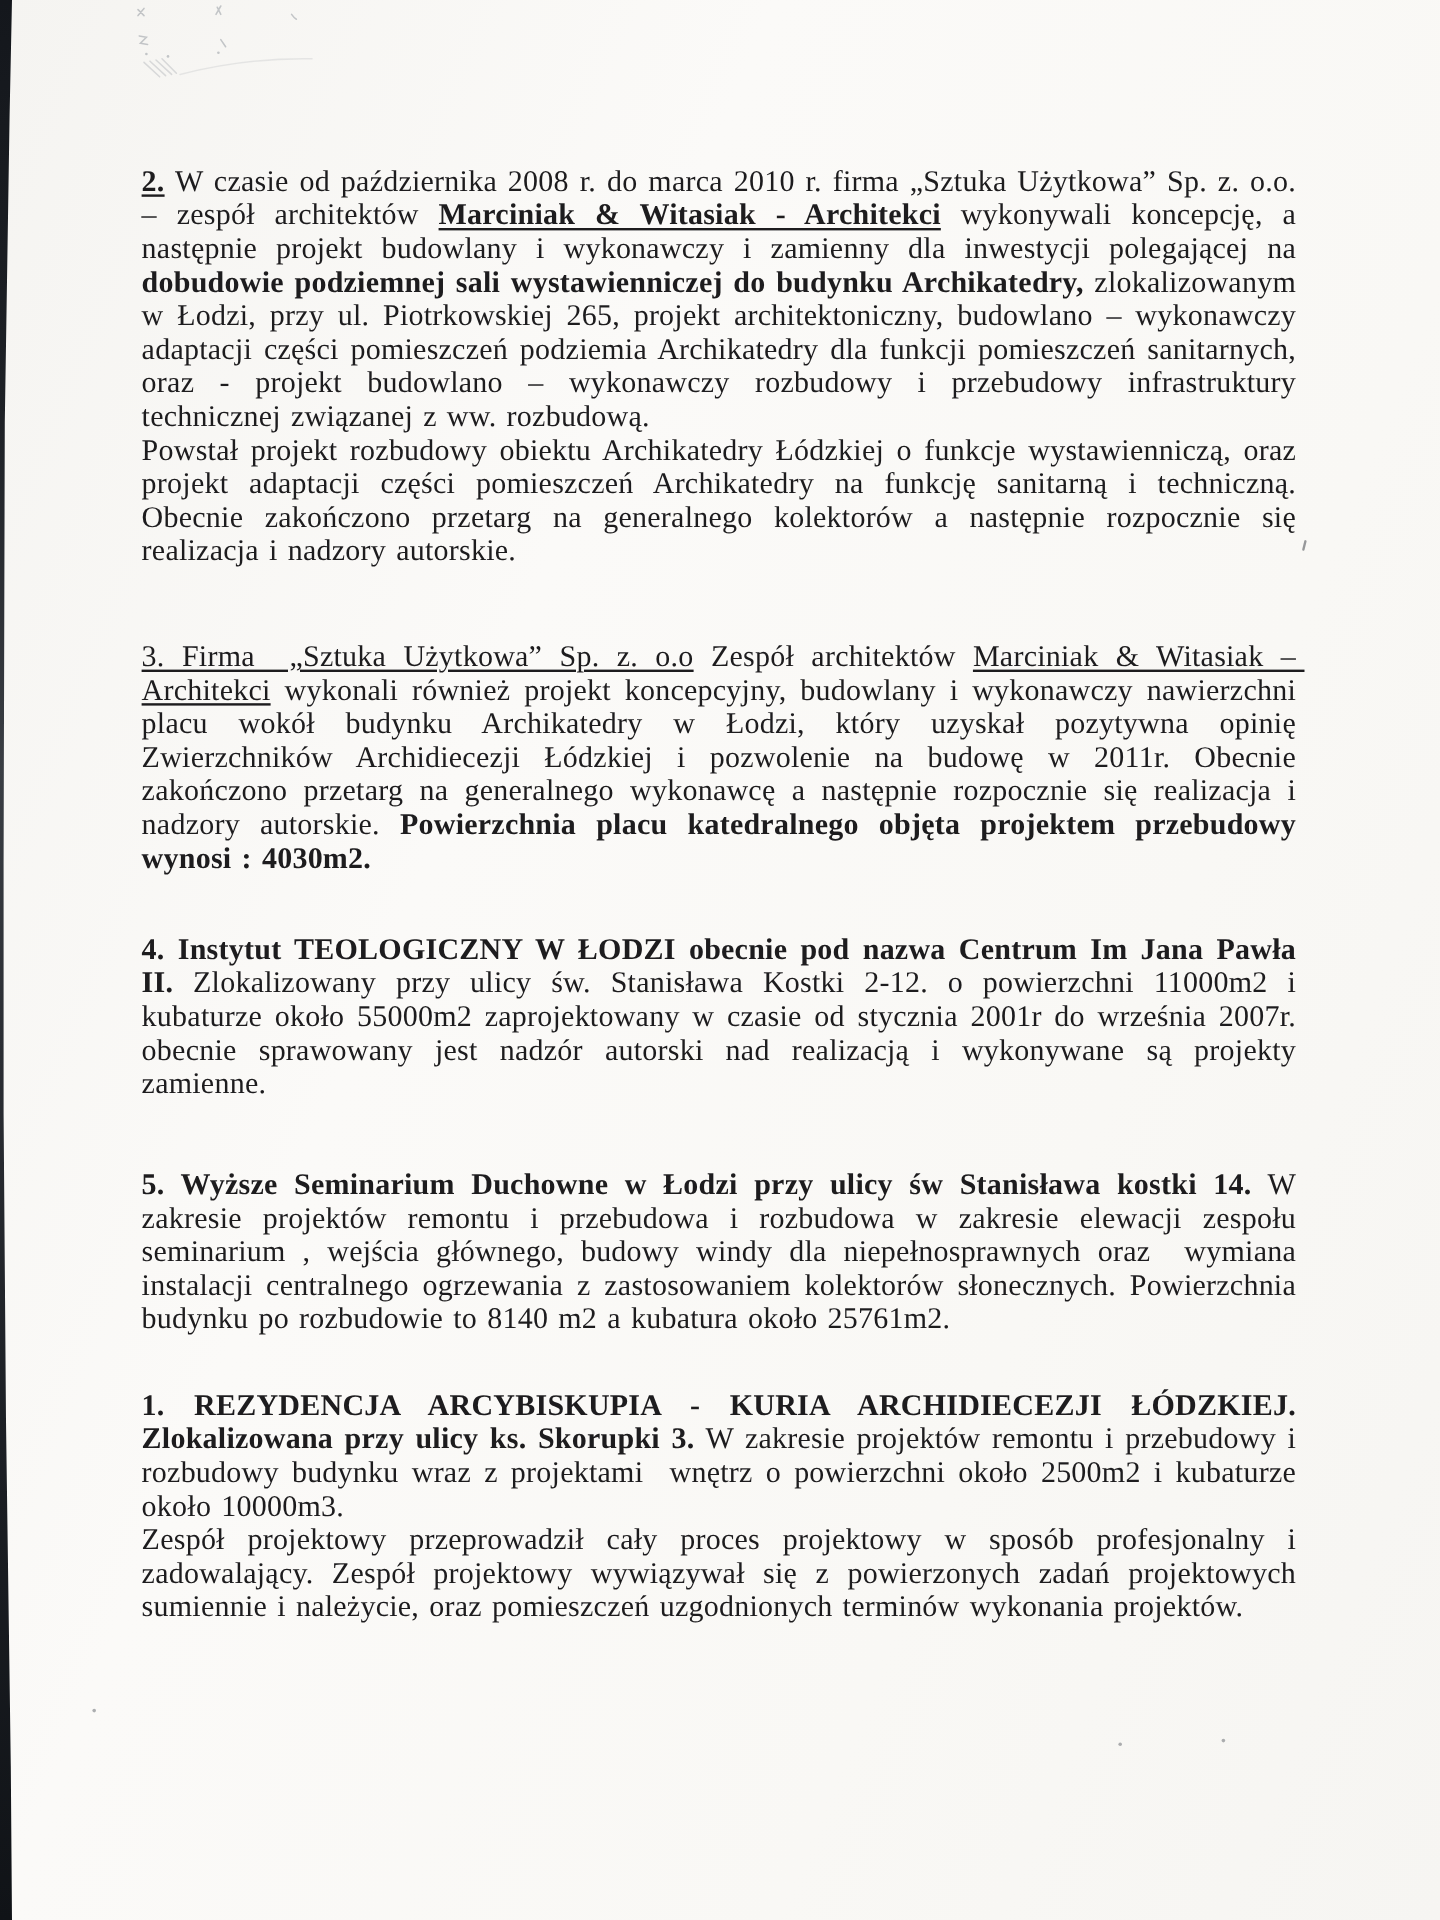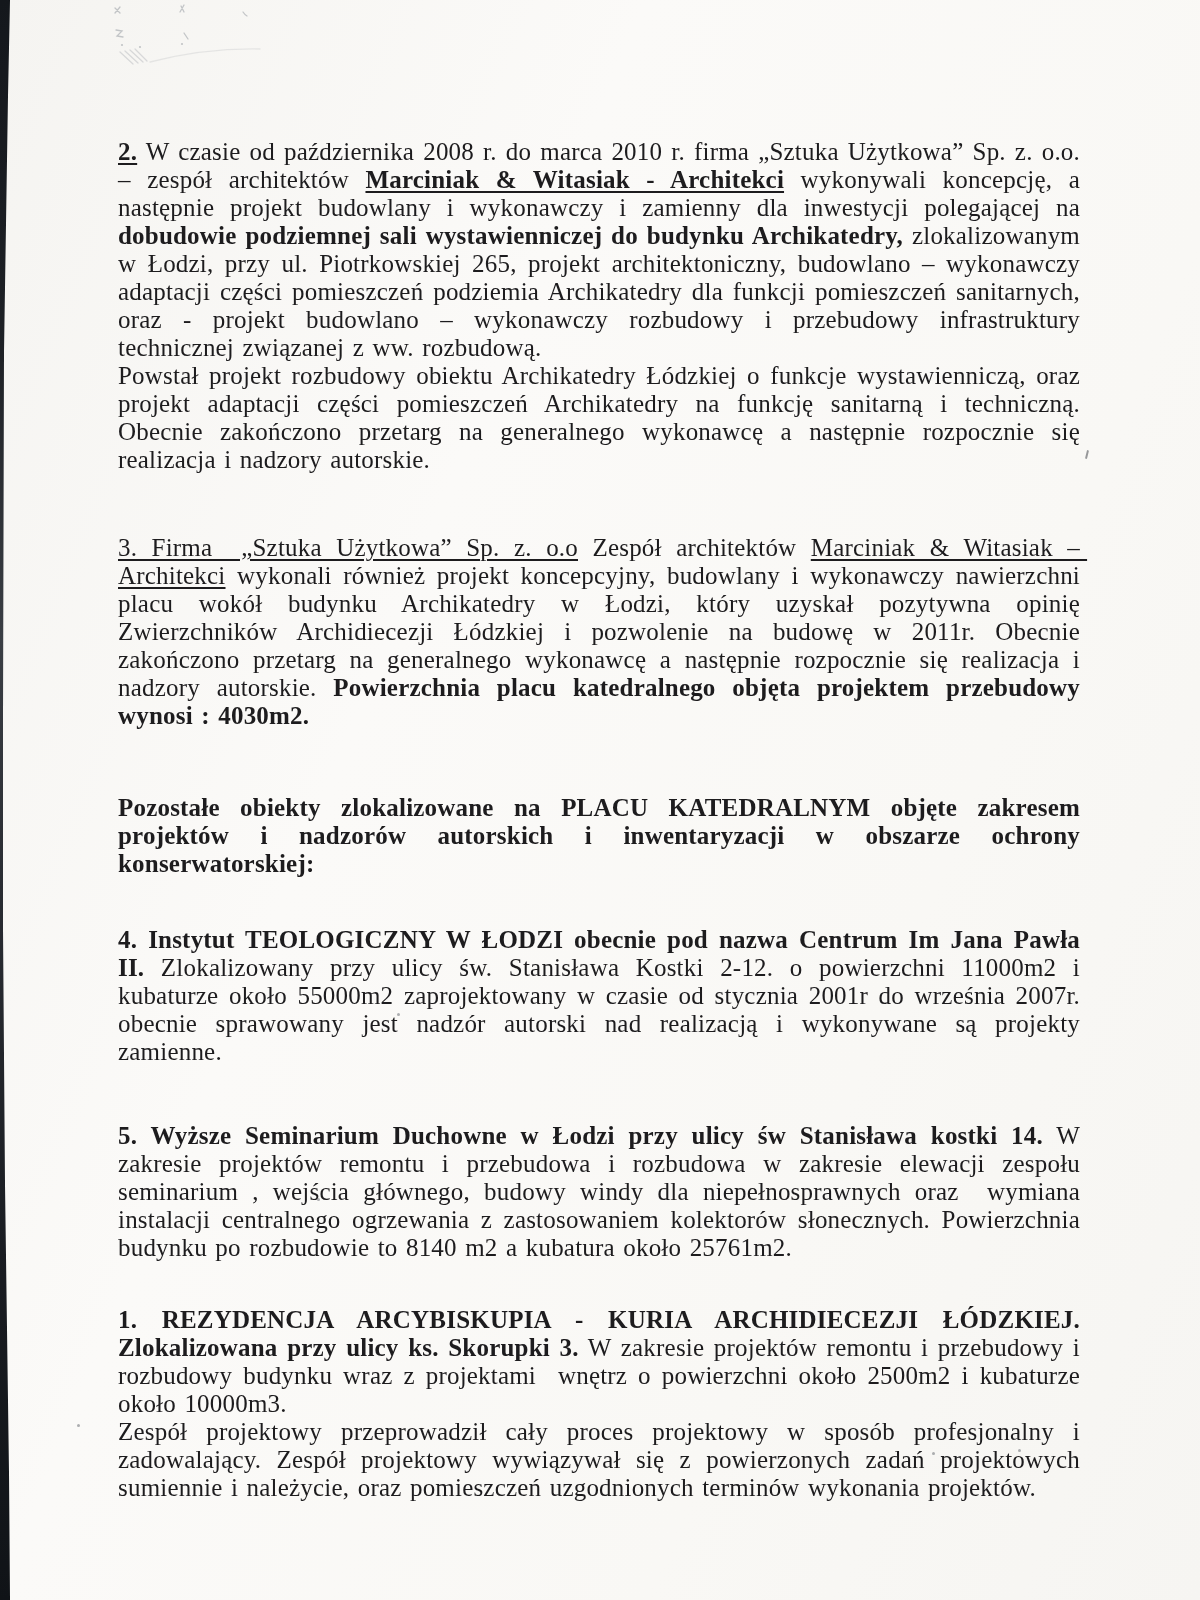--- a/index.html
+++ b/index.html
@@ -73,23 +73,22 @@
       <circle cx="42" cy="45" r="1.1" fill="#8f959c" stroke="none"></circle>
       <circle cx="60" cy="47" r="1.1" fill="#8f959c" stroke="none"></circle>
       <circle cx="102" cy="44" r="1.1" fill="#8f959c" stroke="none"></circle>
       <path d="M40 52 l13 12 M45 51 l13 12 M50 50 l13 12 M55 49 l12 12" opacity="0.6"></path>
       <path d="M70 62 q55 -14 110 -13" opacity="0.35"></path>
     </g>
   </svg>
 
   <main class="doc" id="doc" data-name="document-body">
       <p data-name="item-2"><span data-name="text-run" class="b u">2.</span><span data-name="text-run"> W czasie od października 2008 r. do marca 2010 r. firma „Sztuka Użytkowa” Sp. z. o.o. – zespół architektów </span><span data-name="text-run" class="b u">Marciniak &amp; Witasiak - Architekci</span><span data-name="text-run"> wykonywali koncepcję, a następnie projekt budowlany i wykonawczy i zamienny dla inwestycji polegającej na </span><span data-name="text-run" class="b">dobudowie podziemnej sali wystawienniczej do budynku Archikatedry,</span><span data-name="text-run"> zlokalizowanym w Łodzi, przy ul. Piotrkowskiej 265, projekt architektoniczny, budowlano – wykonawczy adaptacji części pomieszczeń podziemia Archikatedry dla funkcji pomieszczeń sanitarnych, oraz - projekt budowlano – wykonawczy rozbudowy i przebudowy infrastruktury technicznej związanej z ww. rozbudową.</span></p>
-      <p data-name="item-2-continuation"><span data-name="text-run">Powstał projekt rozbudowy obiektu Archikatedry Łódzkiej o funkcje wystawienniczą, oraz projekt adaptacji części pomieszczeń Archikatedry na funkcję sanitarną i techniczną. Obecnie zakończono przetarg na generalnego wykonawcę a następnie rozpocznie się realizacja i nadzory autorskie.</span></p>
+      <p data-name="item-2-continuation"><span data-name="text-run">Powstał projekt rozbudowy obiektu Archikatedry Łódzkiej o funkcje wystawienniczą, oraz projekt adaptacji części pomieszczeń Archikatedry na funkcję sanitarną i techniczną. Obecnie zakończono przetarg na generalnego kolektorów a następnie rozpocznie się realizacja i nadzory autorskie.</span></p>
       <p data-name="item-3"><span data-name="text-run" class="u">3. Firma  „Sztuka Użytkowa” Sp. z. o.o</span><span data-name="text-run"> Zespół architektów </span><span data-name="text-run" class="u">Marciniak &amp; Witasiak – Architekci</span><span data-name="text-run"> wykonali również projekt koncepcyjny, budowlany i wykonawczy nawierzchni placu wokół budynku Archikatedry w Łodzi, który uzyskał pozytywna opinię Zwierzchników Archidiecezji Łódzkiej i pozwolenie na budowę w 2011r. Obecnie zakończono przetarg na generalnego wykonawcę a następnie rozpocznie się realizacja i nadzory autorskie. </span><span data-name="text-run" class="b">Powierzchnia placu katedralnego objęta projektem przebudowy wynosi : 4030m2.</span></p>
-      <p data-name="placu-katedralnym-heading"><span data-name="text-run" class="b">Pozostałe obiekty zlokalizowane na PLACU KATEDRALNYM objęte zakresem projektów i nadzorów autorskich i inwentaryzacji w obszarze ochrony konserwatorskiej:</span></p>
       <p data-name="item-4"><span data-name="text-run" class="b">4. Instytut TEOLOGICZNY W ŁODZI obecnie pod nazwa Centrum Im Jana Pawła II.</span><span data-name="text-run"> Zlokalizowany przy ulicy św. Stanisława Kostki 2-12. o powierzchni 11000m2 i kubaturze około 55000m2 zaprojektowany w czasie od stycznia 2001r do września 2007r. obecnie sprawowany jest nadzór autorski nad realizacją i wykonywane są projekty zamienne.</span></p>
       <p data-name="item-5"><span data-name="text-run" class="b">5. Wyższe Seminarium Duchowne w Łodzi przy ulicy św Stanisława kostki 14.</span><span data-name="text-run"> W zakresie projektów remontu i przebudowa i rozbudowa w zakresie elewacji zespołu seminarium , wejścia głównego, budowy windy dla niepełnosprawnych oraz  wymiana instalacji centralnego ogrzewania z zastosowaniem kolektorów słonecznych. Powierzchnia budynku po rozbudowie to 8140 m2 a kubatura około 25761m2.</span></p>
       <p data-name="item-6"><span data-name="text-run" class="b">1. REZYDENCJA ARCYBISKUPIA - KURIA ARCHIDIECEZJI ŁÓDZKIEJ. Zlokalizowana przy ulicy ks. Skorupki 3.</span><span data-name="text-run"> W zakresie projektów remontu i przebudowy i rozbudowy budynku wraz z projektami  wnętrz o powierzchni około 2500m2 i kubaturze około 10000m3.</span></p>
       <p data-name="closing-remarks"><span data-name="text-run">Zespół projektowy przeprowadził cały proces projektowy w sposób profesjonalny i zadowalający. Zespół projektowy wywiązywał się z powierzonych zadań projektowych sumiennie i należycie, oraz pomieszczeń uzgodnionych terminów wykonania projektów.</span></p>
     </main>
 
   <div class="tick" style="left:1086px;top:450px;" data-name="scan-speck"></div>
   <div class="speck" style="left:397px;top:1013px;" data-name="scan-speck"></div>
   <div class="speck" style="left:317px;top:1198px;" data-name="scan-speck"></div>
   <div class="speck" style="left:932px;top:1452px;" data-name="scan-speck"></div>

